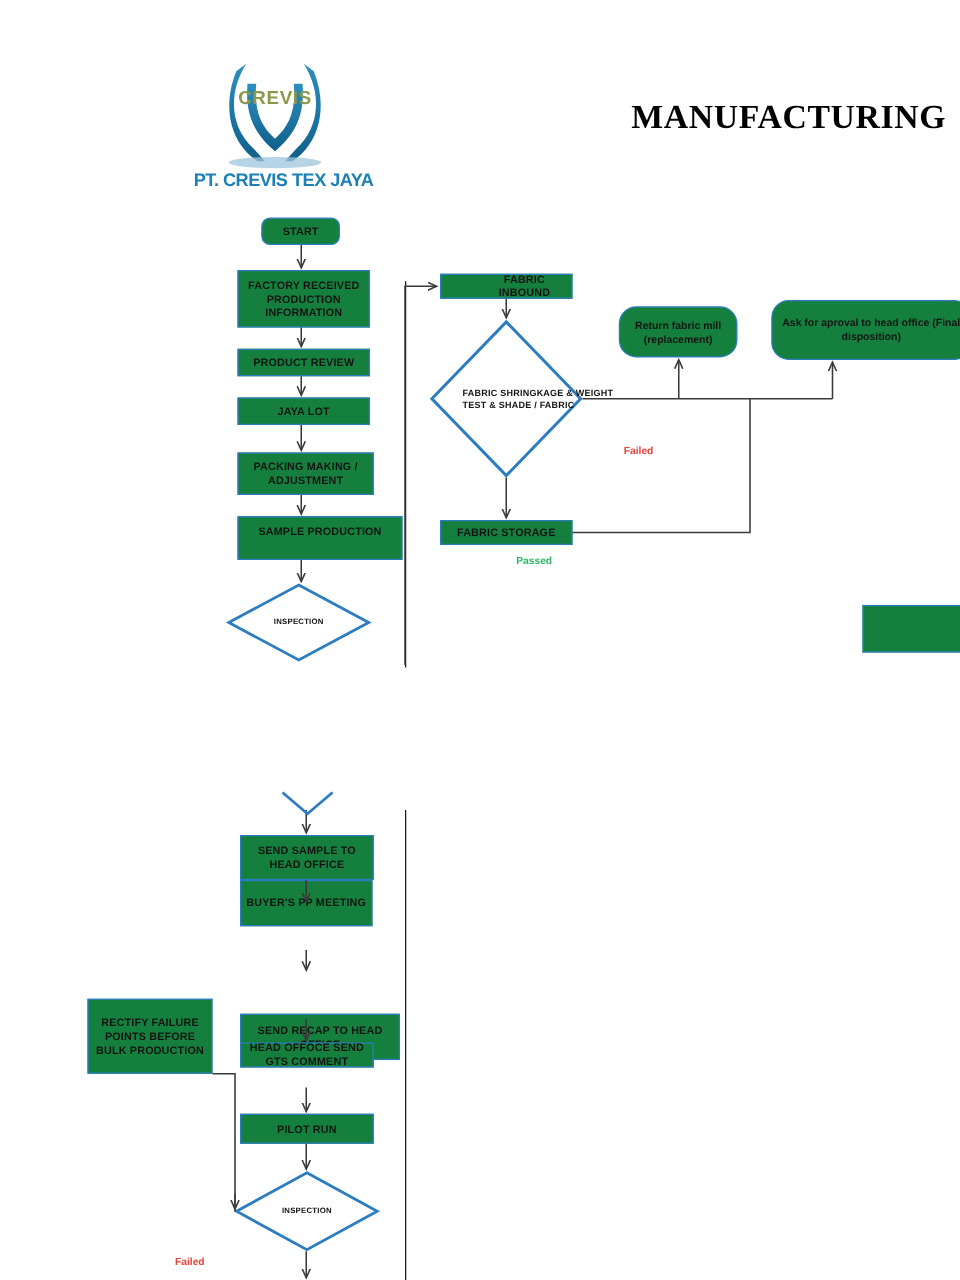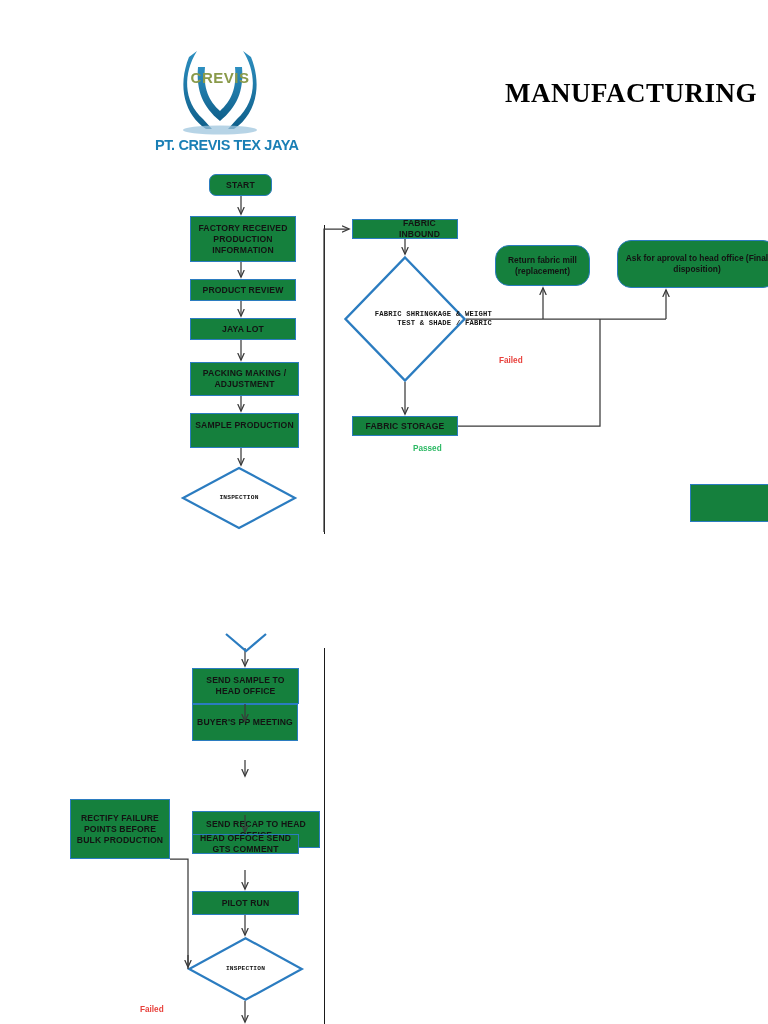--- a/index.html
+++ b/index.html
@@ -93,22 +93,22 @@
     position: absolute;
   }
   .diamond svg { position: absolute; left: 0; top: 0; overflow: visible; }
   .diamond .dlabel {
     position: absolute;
     left: 0; top: 0;
     width: 100%; height: 100%;
     display: flex;
     align-items: center;
     justify-content: center;
-    text-align: right;
-    font-family: Liberation Mono, monospace;
+    text-align: left;
+    font-family: Liberation Sans, sans-serif;
     font-weight: bold;
     font-size: 6.2px;
     line-height: 1.25;
     color: #131313;
     letter-spacing: 0.2px;
   }
   .diamond.big .dlabel { font-size: 7.2px; line-height: 1.3; }
 
   
   .conn { position: absolute; overflow: visible; }
@@ -166,21 +166,21 @@
   <div class="node rounded" style="left:209px; top:174px; width:63px; height:22px;">START</div>
 
   <div class="node" style="left:190px; top:216px; width:106px; height:46px;">FACTORY RECEIVED PRODUCTION INFORMATION</div>
 
   <div class="node" style="left:190px; top:279px; width:106px; height:22px;">PRODUCT REVIEW</div>
 
   <div class="node" style="left:190px; top:318px; width:106px; height:22px;">JAYA LOT</div>
 
   <div class="node" style="left:190px; top:362px; width:109px; height:34px;">PACKING MAKING / ADJUSTMENT</div>
 
-  <div class="node top-align" style="left:190px; top:413px; width:109px; height:35px;">SAMPLE PRODUCTION</div>
+  <div class="node top-align" style="left:190px; top:413px; width:132px; height:35px;">SAMPLE PRODUCTION</div>
 
   <div class="diamond" style="left:182px; top:467px; width:114px; height:62px;">
     <svg width="114" height="62" viewBox="0 0 114 62" xmlns="http://www.w3.org/2000/svg">
       <polygon points="57,1 113,31 57,61 1,31" fill="#ffffff" stroke="#2b7cc0" stroke-width="2.2"></polygon>
     </svg>
     <div class="dlabel">INSPECTION</div>
   </div>
 
   <svg class="conn" style="left:0; top:0; width:768px; height:1024px;">
     <defs>

